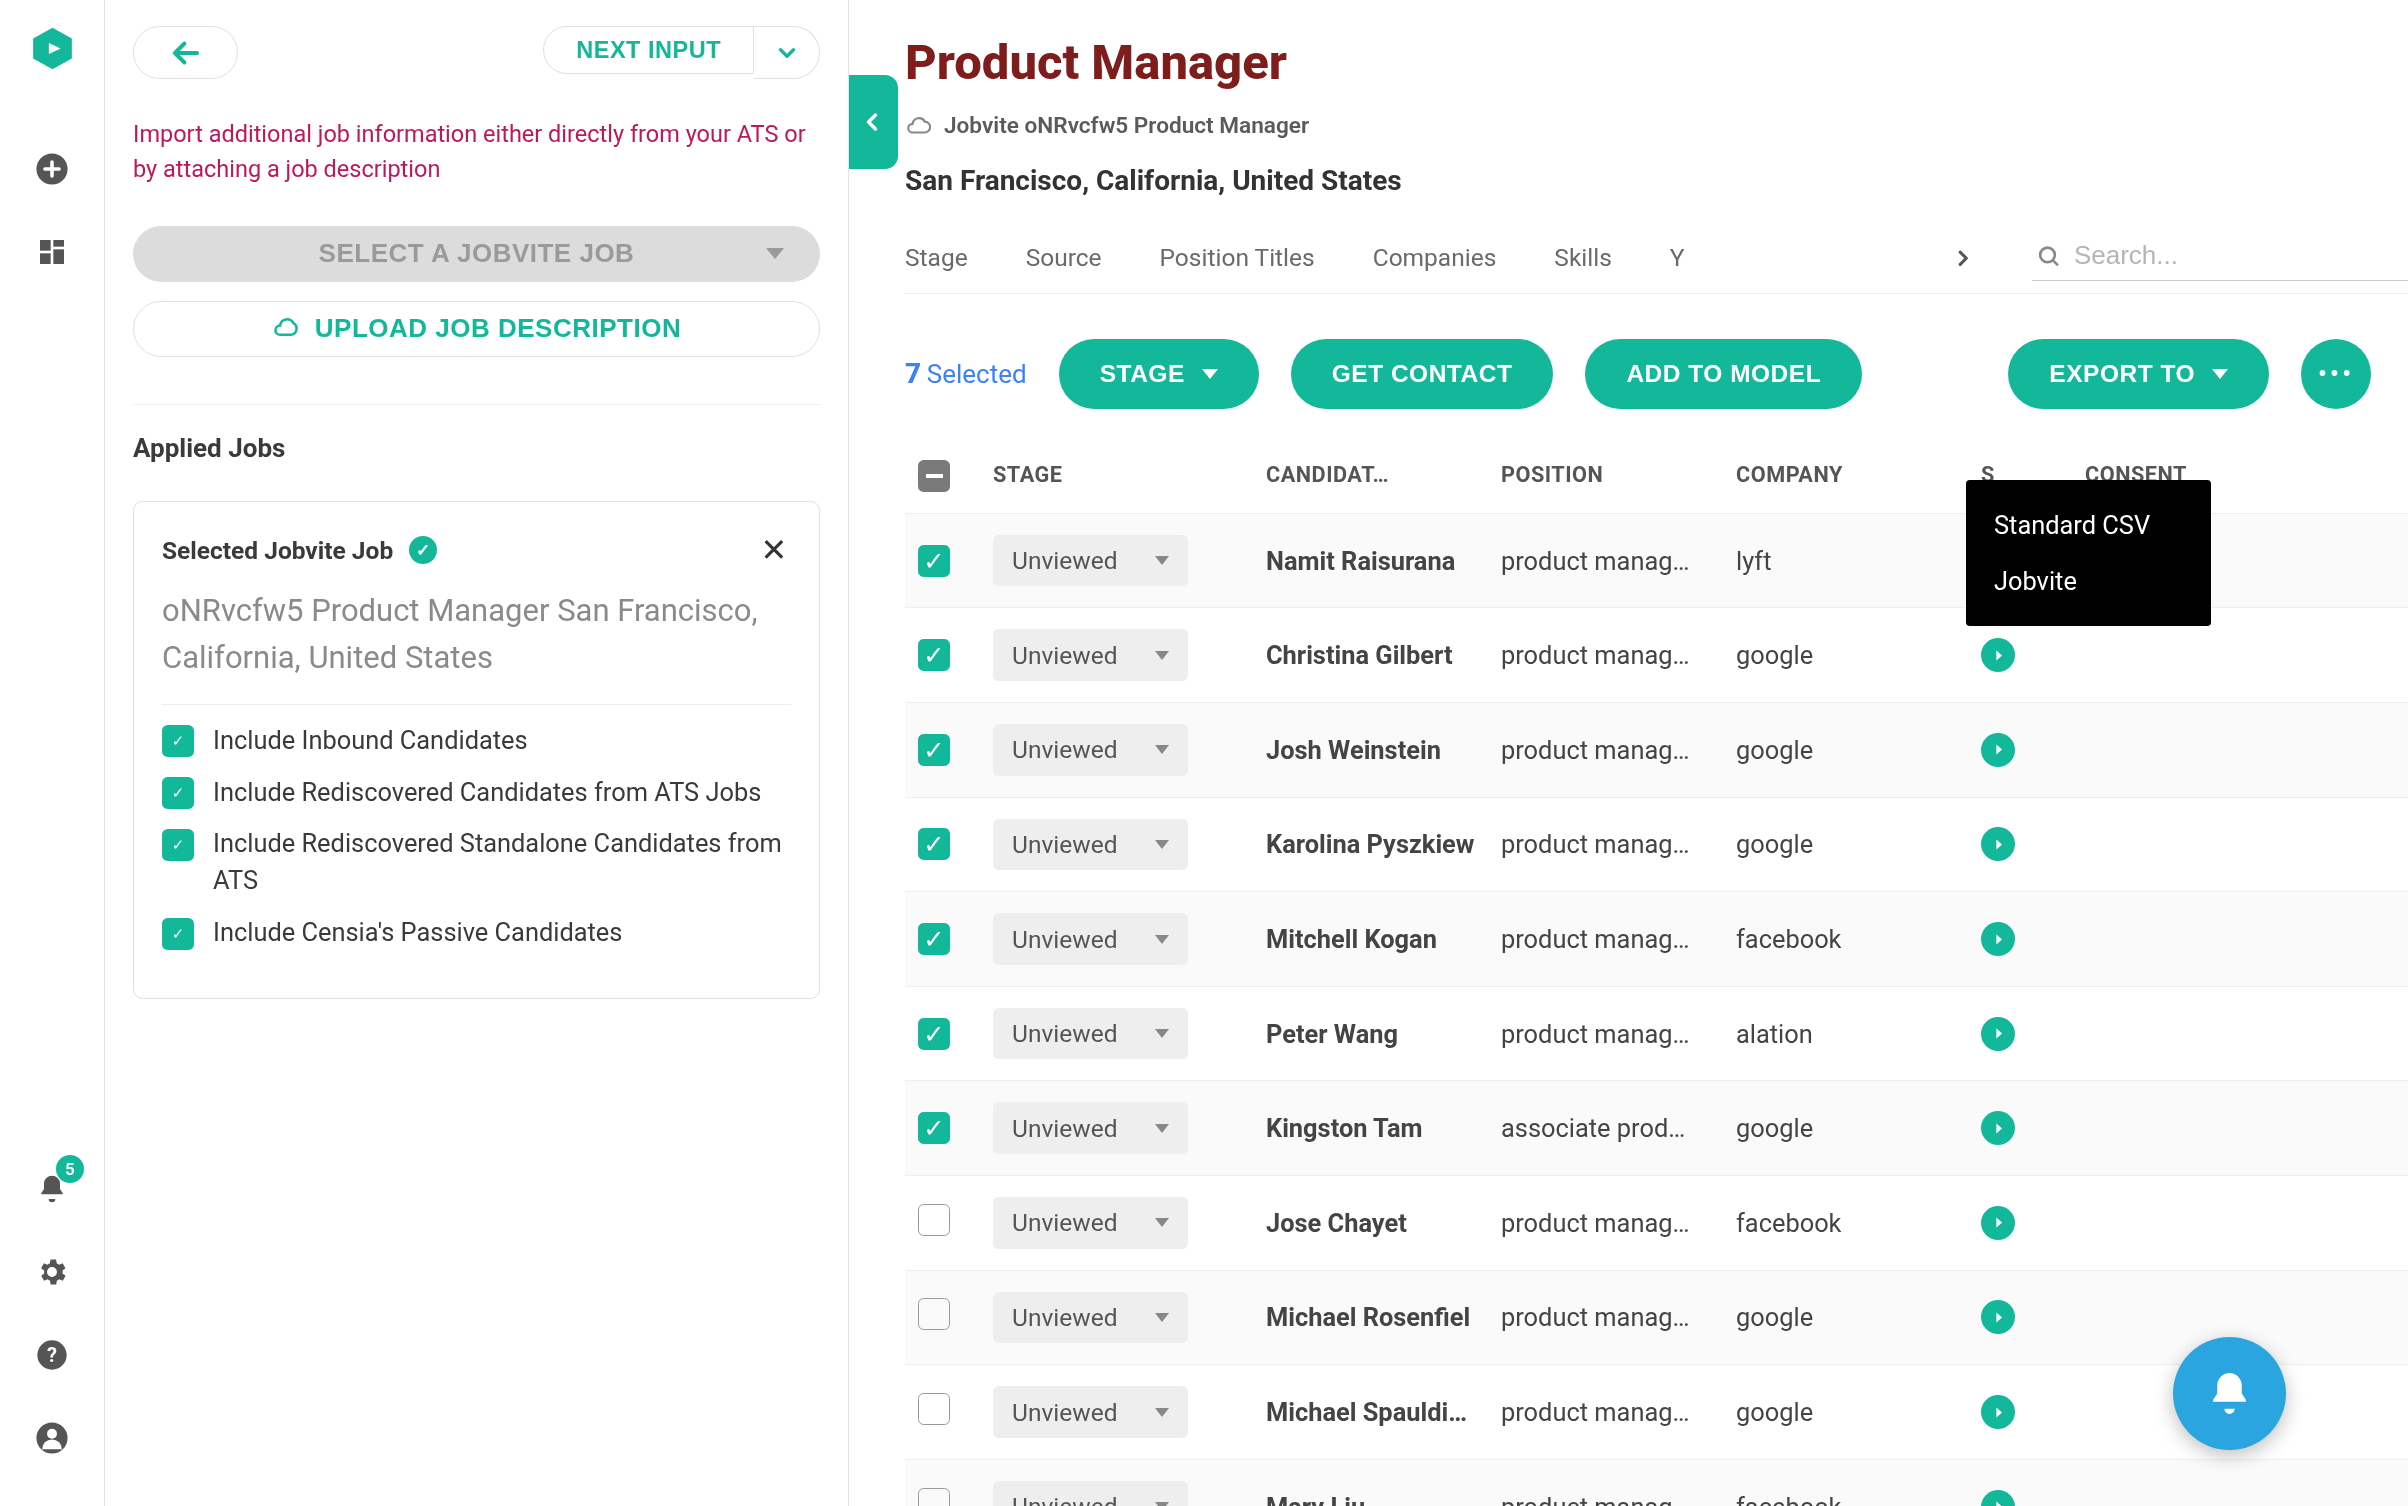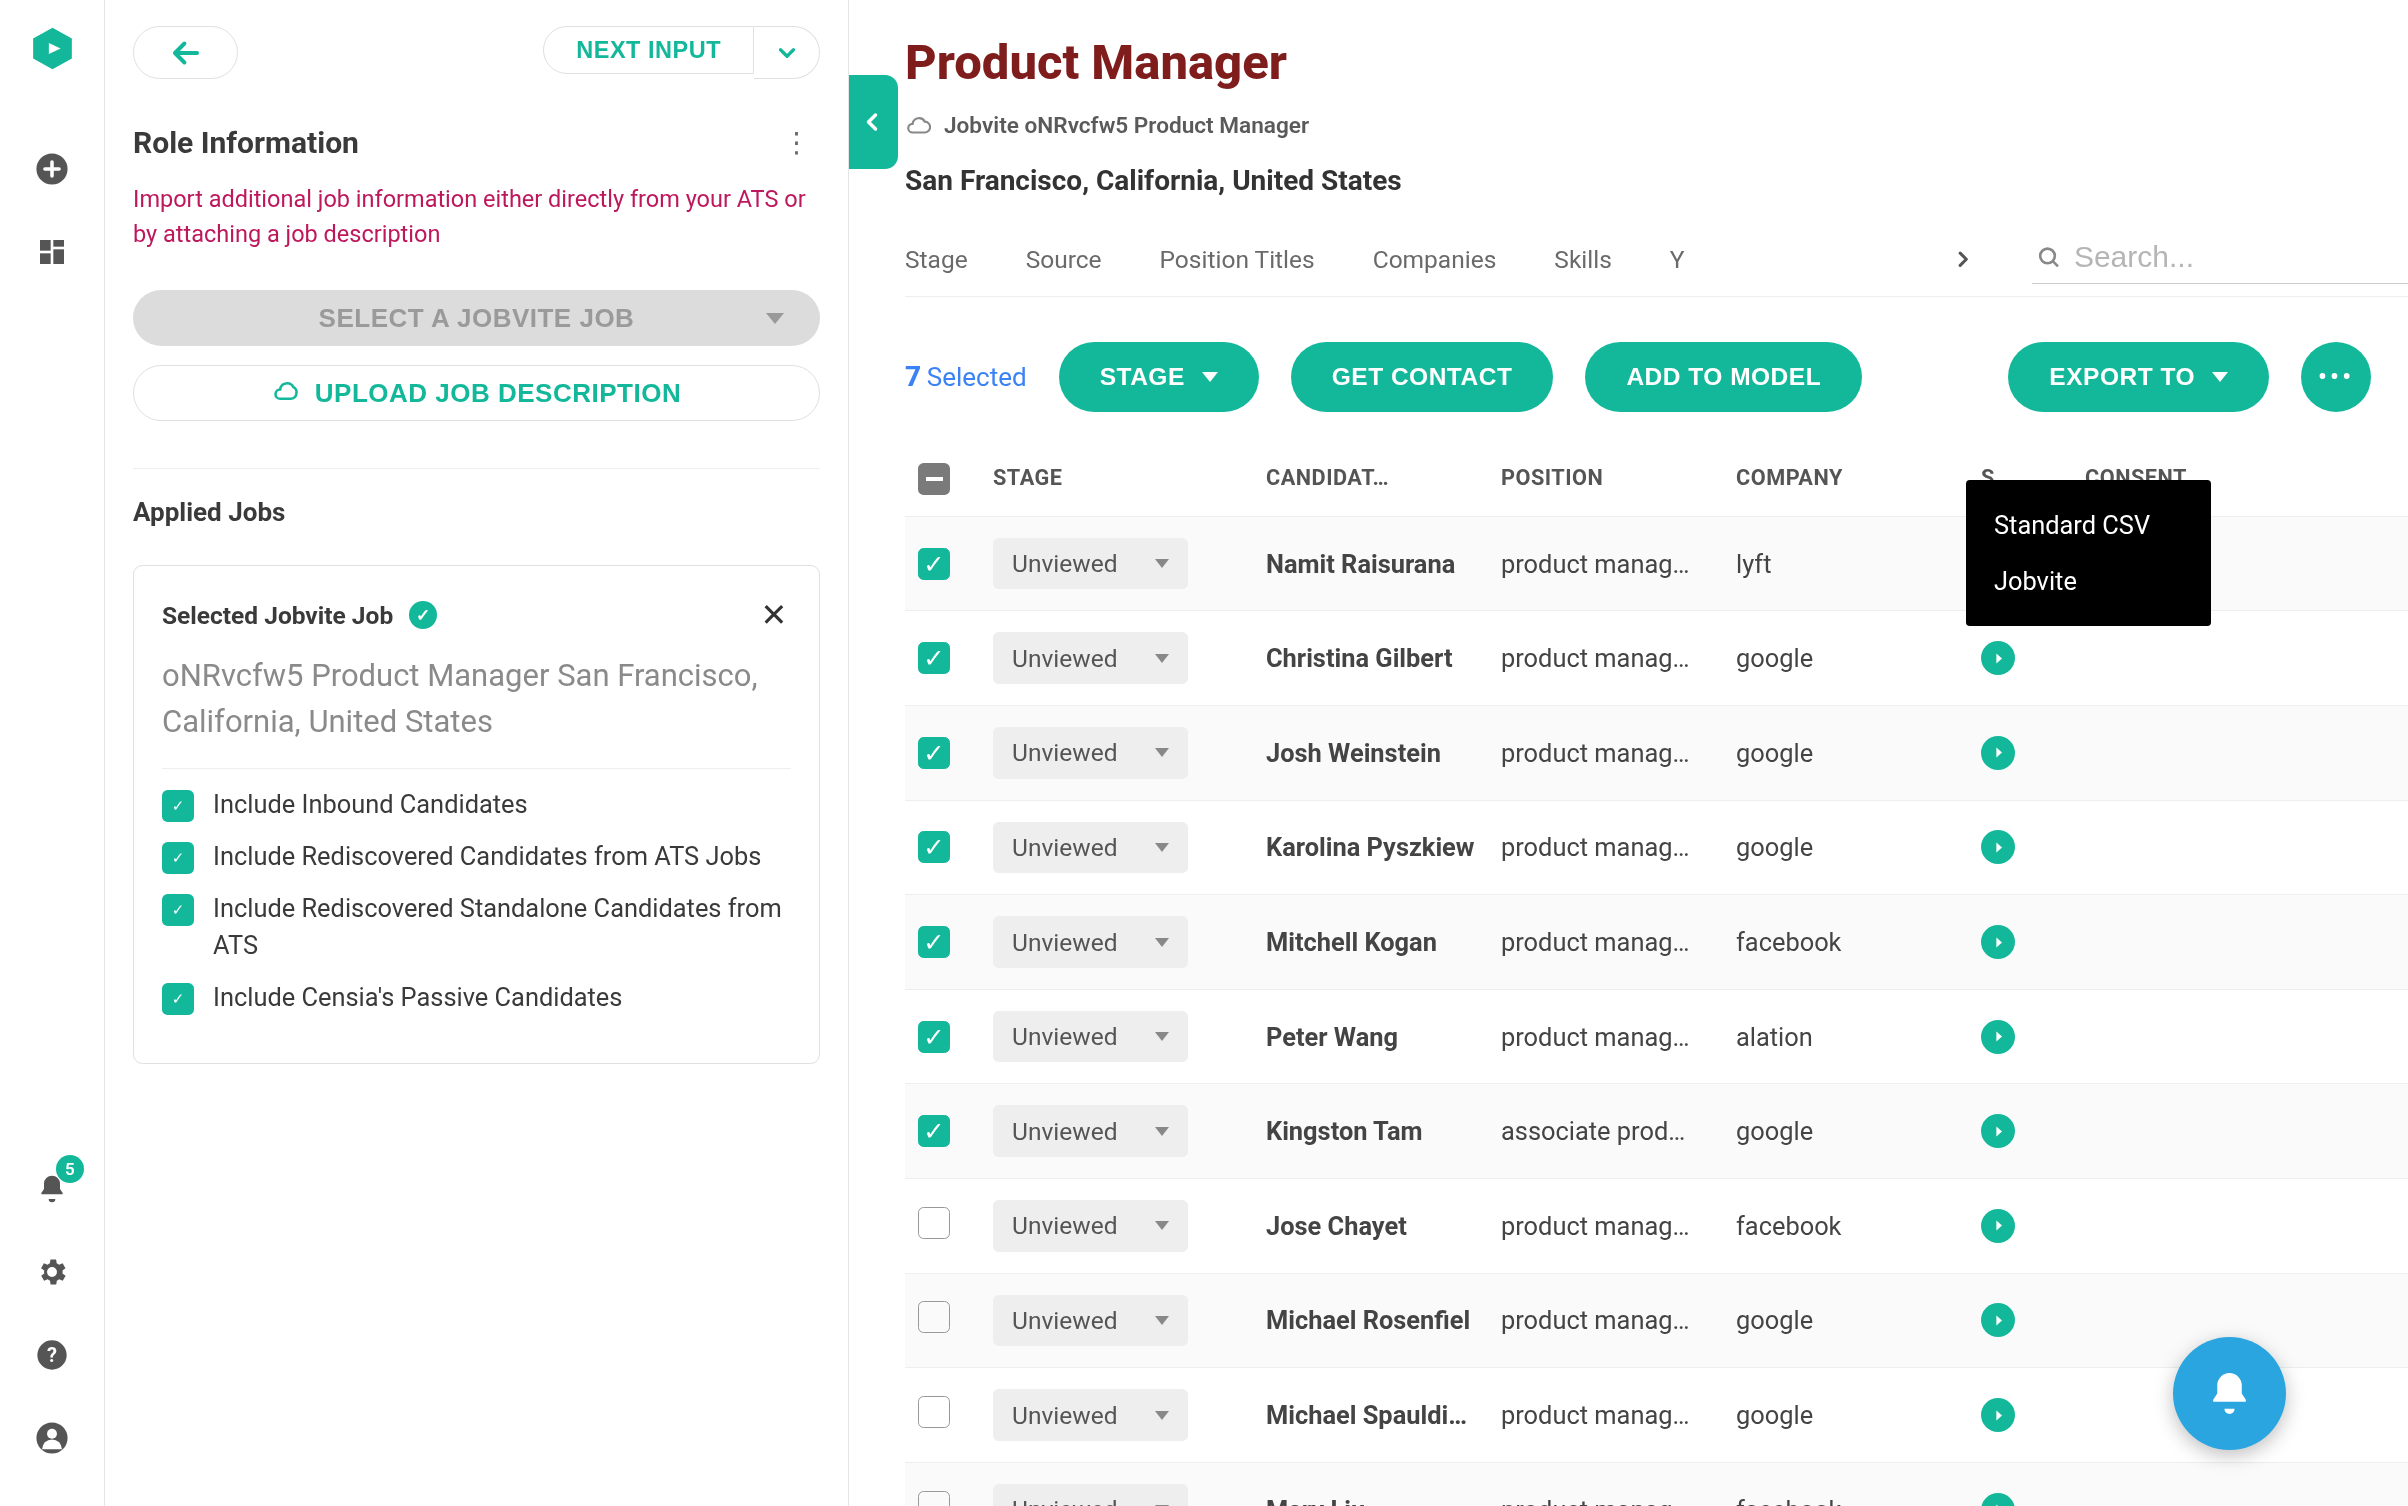--- a/index.html
+++ b/index.html
@@ -55,21 +55,21 @@
 .main { flex: 1; padding: 34px 0 0 56px; overflow: hidden; position: relative; }
 .page-title { font-size: 49px; font-weight: 800; color: #7f1d1d; }
 .jobvite-line { display: flex; align-items: center; gap: 13px; color: #5a5a5a; font-weight: 600; font-size: 22.6px; margin-top: 21px; }
 .location-line { font-size: 28px; font-weight: 700; color: #333; margin-top: 24.5px; }
 
 .filter-row { display: flex; align-items: center; margin-top: 38px; border-bottom: 0.9px solid #eee; padding-bottom: 11.3px; }
 .filter-tabs { display: flex; gap: 58px; flex: 1; overflow: hidden; align-items: center; }
 .filter-tab { color: #6a6a6a; font-size: 24.5px; cursor: pointer; white-space: nowrap; }
 .filter-chevron { color: #6a6a6a; padding: 0 19px; cursor: pointer; }
 .search-wrap { display: flex; align-items: center; gap: 13px; border-bottom: 0.9px solid #ccc; padding: 5.6px 3.8px 9.4px; margin-left: 38px; width: 377px; }
-.search-input { border: none; outline: none; font-size: 30px; color: #666; width: 100%; }
+.search-input { border: none; outline: none; font-size: 26px; color: #666; width: 100%; }
 .search-input::placeholder { color: #b5b5b5; }
 
 .action-bar { display: flex; align-items: center; gap: 32px; margin-top: 45px; padding-right: 38px; }
 .sel-count { font-size: 26px; color: #3b82f6; }
 .sel-count b { font-weight: 800; font-size: 28px; margin-right: 5.6px; }
 .action-btn { background: #13b89a; color: #fff; border: none; border-radius: 941px; height: 70px; padding: 0 41px; font-size: 24.5px; font-weight: 600; letter-spacing: 0.5px; cursor: pointer; display: flex; align-items: center; gap: 17px; }
 .more-circle { width: 70px; height: 70px; border-radius: 50%; background: #13b89a; color: #fff; display: flex; align-items: center; justify-content: center; cursor: pointer; font-size: 28px; letter-spacing: 2.8px; }
 .spacer { flex: 1; }
 
 
@@ -161,24 +161,20 @@
       <div class="next-group">
         <button class="next-btn">NEXT INPUT</button>
         <button class="next-chev">
           <svg viewBox="0 0 24 24" width="26" height="26" fill="none" stroke="#13b89a" stroke-width="3" stroke-linecap="round" stroke-linejoin="round">
               <path d="M6 9l6 6 6-6"></path>
             </svg>
         </button>
       </div>
     </div>
 
-    <div class="section-head">
-      <div class="section-title">Role Information</div>
-      <div class="more-dots">⋮</div>
-    </div>
     <div class="section-sub">Import additional job information either directly from your ATS or by attaching a job description</div>
 
     <button class="big-pill select-job-btn">SELECT A JOBVITE JOB</button>
     <button class="big-pill upload-btn">
       <svg viewBox="0 0 24 24" width="28" height="28" fill="none" stroke="#13b89a" stroke-width="2.2">
           <path d="M21 12a5 5 0 0 1-5 5H7a4 4 0 0 1 0-8 6 6 0 0 1 11.3-2A5 5 0 0 1 21 12z"></path>
         </svg>
       <span>UPLOAD JOB DESCRIPTION</span>
     </button>
 

